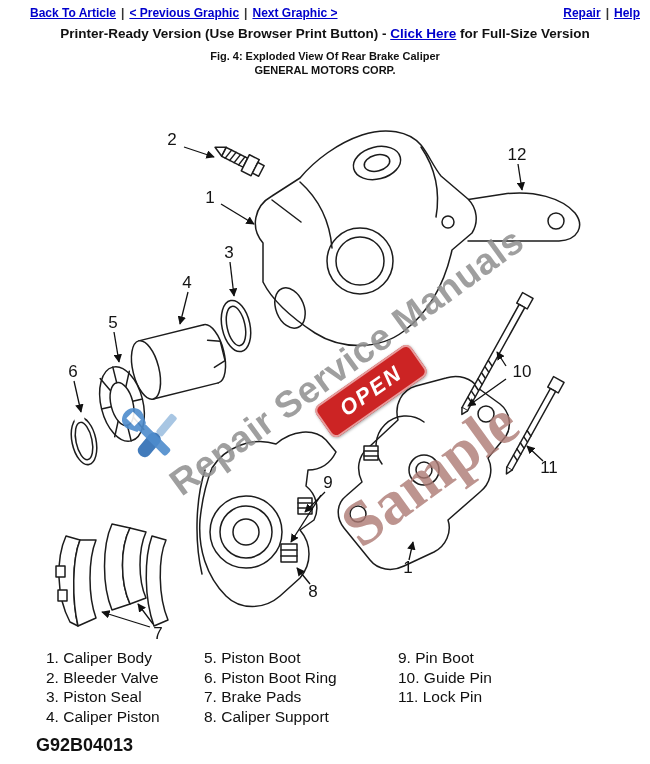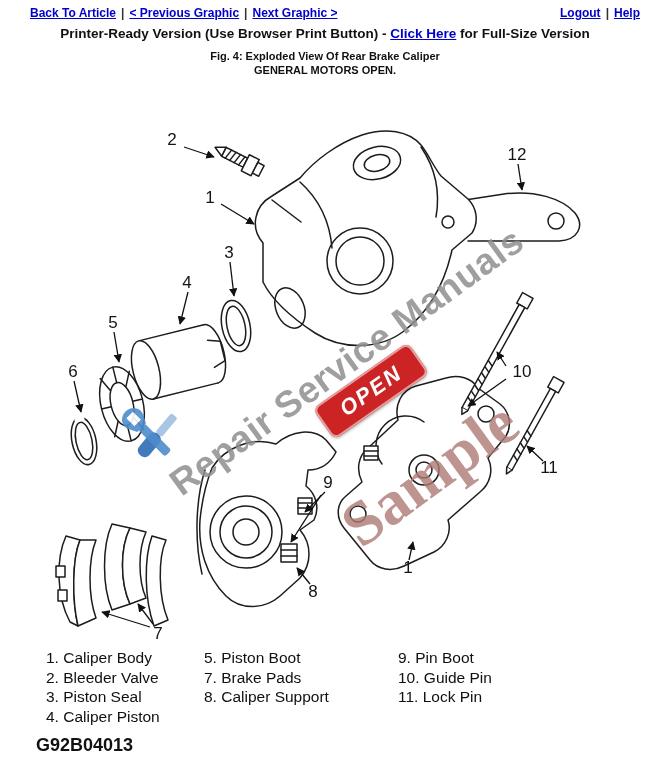--- a/index.html
+++ b/index.html
@@ -53,30 +53,30 @@
 </head>
 <body>
 
 <div id="page">
 
   <div class="topbar">
     <span>
       <a class="nav-link" style="color: rgb(0, 0, 204);">Back To Article</a><span class="nav-sep">|</span><a class="nav-link" style="color: rgb(0, 0, 204);">&lt; Previous Graphic</a><span class="nav-sep">|</span><a class="nav-link" style="color: rgb(0, 0, 204);">Next Graphic &gt;</a>
     </span>
     <span>
-      <a class="nav-link" style="color: rgb(0, 0, 204);">Logout</a><span class="nav-sep">|</span><a class="nav-link" style="color: rgb(0, 0, 204);">Help</a>
+      <a class="nav-link" style="color: rgb(0, 0, 204);">Repair</a><span class="nav-sep">|</span><a class="nav-link" style="color: rgb(0, 0, 204);">Help</a>
     </span>
   </div>
 
   <div class="printer-line">
     <span>Printer-Ready Version (Use Browser Print Button) - </span><a class="inline-link" style="color: rgb(0, 0, 204);">Click Here</a><span> for Full-Size Version</span>
   </div>
 
   <div class="fig-caption">Fig. 4: Exploded View Of Rear Brake Caliper</div>
-  <div class="company">GENERAL MOTORS OPEN.</div>
+  <div class="company">GENERAL MOTORS CORP.</div>
 
   <svg class="diagram-svg" width="650" height="764" viewBox="0 0 650 764">
     <defs>
       <marker id="arr" viewBox="0 0 10 10" refX="9" refY="5" markerWidth="6.5" markerHeight="6.5" orient="auto-start-reverse">
         <path d="M0,0 L10,5 L0,10 z" fill="#111"></path>
       </marker>
     </defs>
     <g fill="none" stroke="#1c1c1c" stroke-width="1.5" stroke-linejoin="round" stroke-linecap="round">
 
       <g>
@@ -235,20 +235,21 @@
   </div>
 
   <div class="legend-col legend-col-1">
       <div class="legend-item">1. Caliper Body</div>
       <div class="legend-item">2. Bleeder Valve</div>
       <div class="legend-item">3. Piston Seal</div>
       <div class="legend-item">4. Caliper Piston</div>
     </div>
   <div class="legend-col legend-col-2">
       <div class="legend-item">5. Piston Boot</div>
+      <div class="legend-item">6. Piston Boot Ring</div>
       <div class="legend-item">7. Brake Pads</div>
       <div class="legend-item">8. Caliper Support</div>
     </div>
   <div class="legend-col legend-col-3">
       <div class="legend-item">9. Pin Boot</div>
       <div class="legend-item">10. Guide Pin</div>
       <div class="legend-item">11. Lock Pin</div>
     </div>
 
   <div class="figure-code">G92B04013</div>

